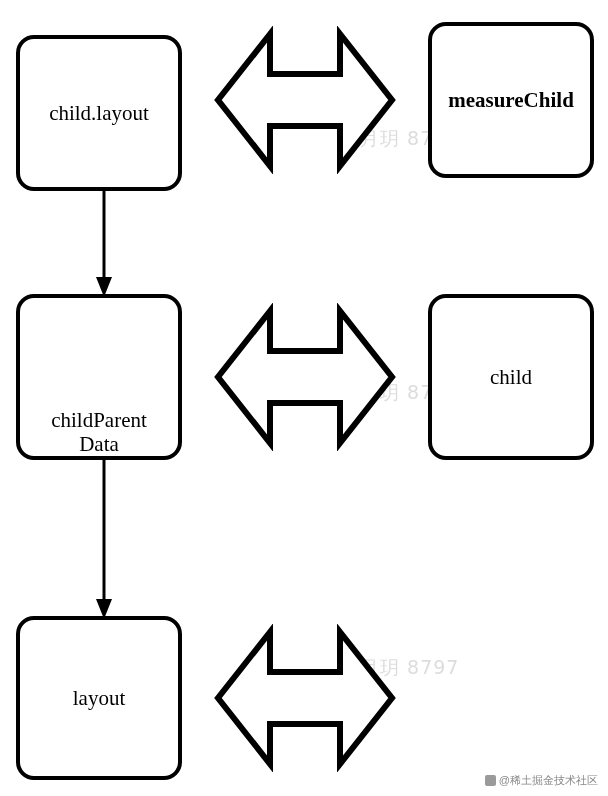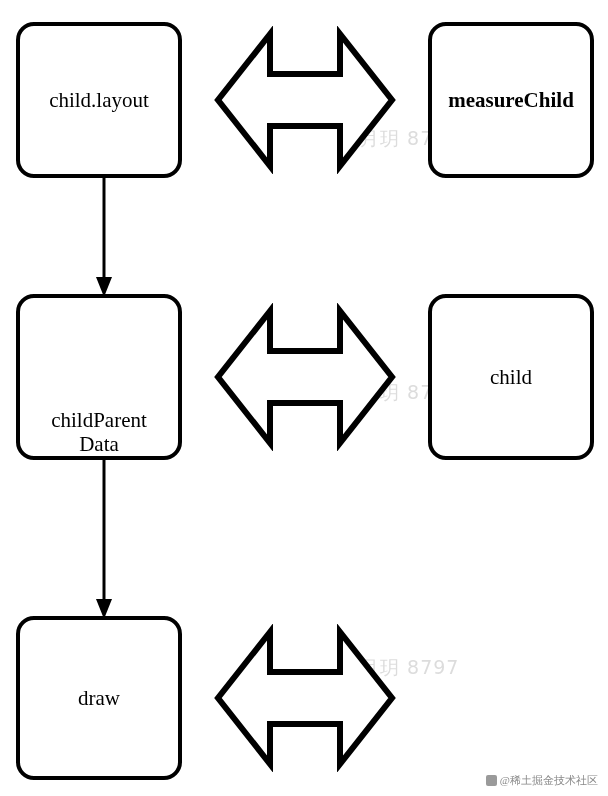--- a/index.html
+++ b/index.html
@@ -49,21 +49,21 @@
     z-index: 1;
     pointer-events: none;
     letter-spacing: 1px;
   }
   .credit {
     position: absolute;
     right: 10px;
     bottom: 8px;
     font-size: 11px;
     color: #8a8a8a;
-    font-family: Liberation Serif, serif;
+    font-family: Liberation Sans, sans-serif;
     display: flex;
     align-items: center;
     gap: 3px;
     z-index: 4;
   }
   .credit-mark {
     display: inline-block;
     width: 11px;
     height: 11px;
     border-radius: 2px;
@@ -79,21 +79,21 @@
 
 <div id="canvas">
 
   <div class="watermark" style="left:52px; top:126px;">周月玥 8797</div>
   <div class="watermark" style="left:340px; top:126px;">周月玥 8797</div>
   <div class="watermark" style="left:52px; top:380px;">周月玥 8797</div>
   <div class="watermark" style="left:340px; top:380px;">周月玥 8797</div>
   <div class="watermark" style="left:52px; top:655px;">周月玥 8797</div>
   <div class="watermark" style="left:340px; top:655px;">周月玥 8797</div>
 
-  <div class="node" style="left:16px; top:22px; width:166px; height:156px;">
+  <div class="node" style="left:16px; top:35px; width:166px; height:156px;">
     <span class="nodelabel">child.layout</span>
   </div>
 
   <div class="node" style="left:428px; top:22px; width:166px; height:156px;font-weight:bold;">
     <span class="nodelabel">measureChild</span>
   </div>
 
   <svg class="arrow-h" xmlns="http://www.w3.org/2000/svg" style="left:210px; top:26px;" width="190" height="148" viewBox="0 0 190 148">
     <polygon points="60,8 8,74 60,140 60,100 130,100 130,140 182,74 130,8 130,48 60,48" fill="#ffffff" stroke="#000000" stroke-width="6" stroke-linejoin="miter"></polygon>
   </svg>
@@ -105,21 +105,21 @@
 
   <div class="node" style="left:428px; top:294px; width:166px; height:166px;">
     <span class="nodelabel">child</span>
   </div>
 
   <svg class="arrow-h" xmlns="http://www.w3.org/2000/svg" style="left:210px; top:303px;" width="190" height="148" viewBox="0 0 190 148">
     <polygon points="60,8 8,74 60,140 60,100 130,100 130,140 182,74 130,8 130,48 60,48" fill="#ffffff" stroke="#000000" stroke-width="6" stroke-linejoin="miter"></polygon>
   </svg>
 
   <div class="node" style="left:16px; top:616px; width:166px; height:164px;">
-    <span class="nodelabel">draw</span>
+    <span class="nodelabel">layout</span>
   </div>
 
 
   <svg class="arrow-h" xmlns="http://www.w3.org/2000/svg" style="left:210px; top:624px;" width="190" height="148" viewBox="0 0 190 148">
     <polygon points="60,8 8,74 60,140 60,100 130,100 130,140 182,74 130,8 130,48 60,48" fill="#ffffff" stroke="#000000" stroke-width="6" stroke-linejoin="miter"></polygon>
   </svg>
 
   <svg class="arrow-v" xmlns="http://www.w3.org/2000/svg" style="left:92px; top:176px;" width="24" height="122" viewBox="0 0 24 122">
     <line x1="12" y1="0" x2="12" y2="108" stroke="#000000" stroke-width="3"></line>
     <polygon points="12,121 4,101 20,101" fill="#000000"></polygon>

